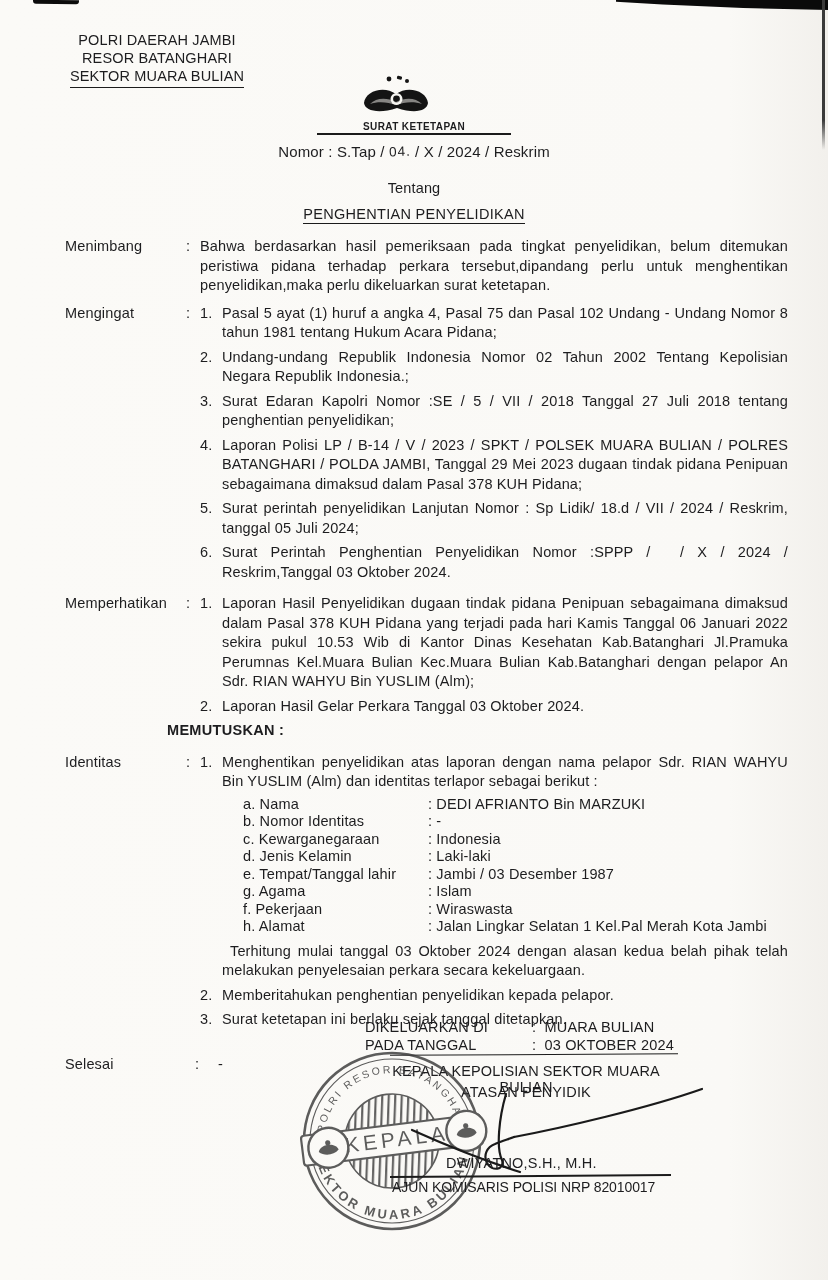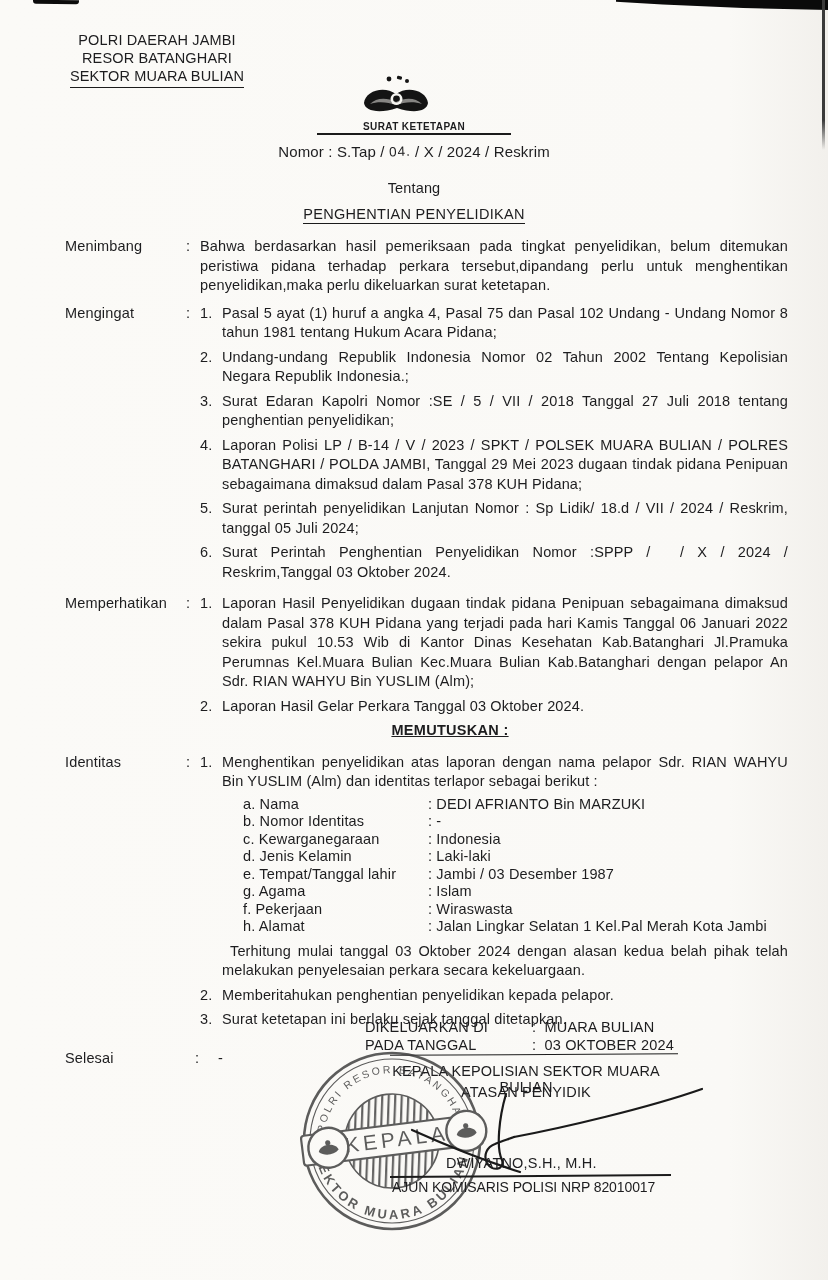--- a/index.html
+++ b/index.html
@@ -32,27 +32,27 @@
   
   .docbody{position:absolute;left:65px;top:237px;width:723px;line-height:19.5px;}
   .sect{display:flex;margin-bottom:7px;}
   .slabel{width:121px;flex:0 0 121px;}
   .scolon{width:14px;flex:0 0 14px;}
   .scontent{flex:1;min-width:0;}
   .jtext{text-align:justify;}
   .item{display:flex;margin-bottom:5px;}
   .inum{width:22px;flex:0 0 22px;}
   .itext{flex:1;min-width:0;text-align:justify;}
-  .memutuskan{font-weight:bold;width:566px;margin:3px 0 5px 22px;text-align:center;transform:translateX(-55px);letter-spacing:.3px;text-decoration:underline;}
+  .memutuskan{font-weight:bold;width:566px;margin:3px 0 5px 22px;transform:translateX(-55px);letter-spacing:.3px;}
   .identity{margin:4px 0 6px 43px;line-height:17.5px;}
   .idrow{display:flex;}
   .idkey{width:185px;flex:0 0 185px;}
   .idval{flex:1;white-space:pre;}
   .terhitung{margin:4px 0 5px 22px;text-indent:8px;text-align:justify;}
-  .selesai{margin-top:14px;gap:9px;}
+  .selesai{margin-top:20px;gap:9px;}
   
   .closing{position:absolute;left:365px;top:1018px;width:322px;line-height:18px;}
   .crow{display:flex;}
   .clabel{width:167px;flex:0 0 167px;}
   .cval{white-space:pre;}
   .sigline{position:absolute;left:390px;top:1054px;width:288px;height:0;border-top:1.8px solid #1c1c1c;transform:rotate(-.3deg);}
   .ctitle{position:absolute;left:365px;top:1063px;width:322px;text-align:center;letter-spacing:.1px;}
   .csub{position:absolute;left:365px;top:1084px;width:322px;text-align:center;}
   .signer-name{position:absolute;left:446px;top:1155px;letter-spacing:.2px;}
   .name-underline{position:absolute;left:390px;top:1175px;width:281px;height:2px;background:#1b1b1b;transform:rotate(-.4deg);}

